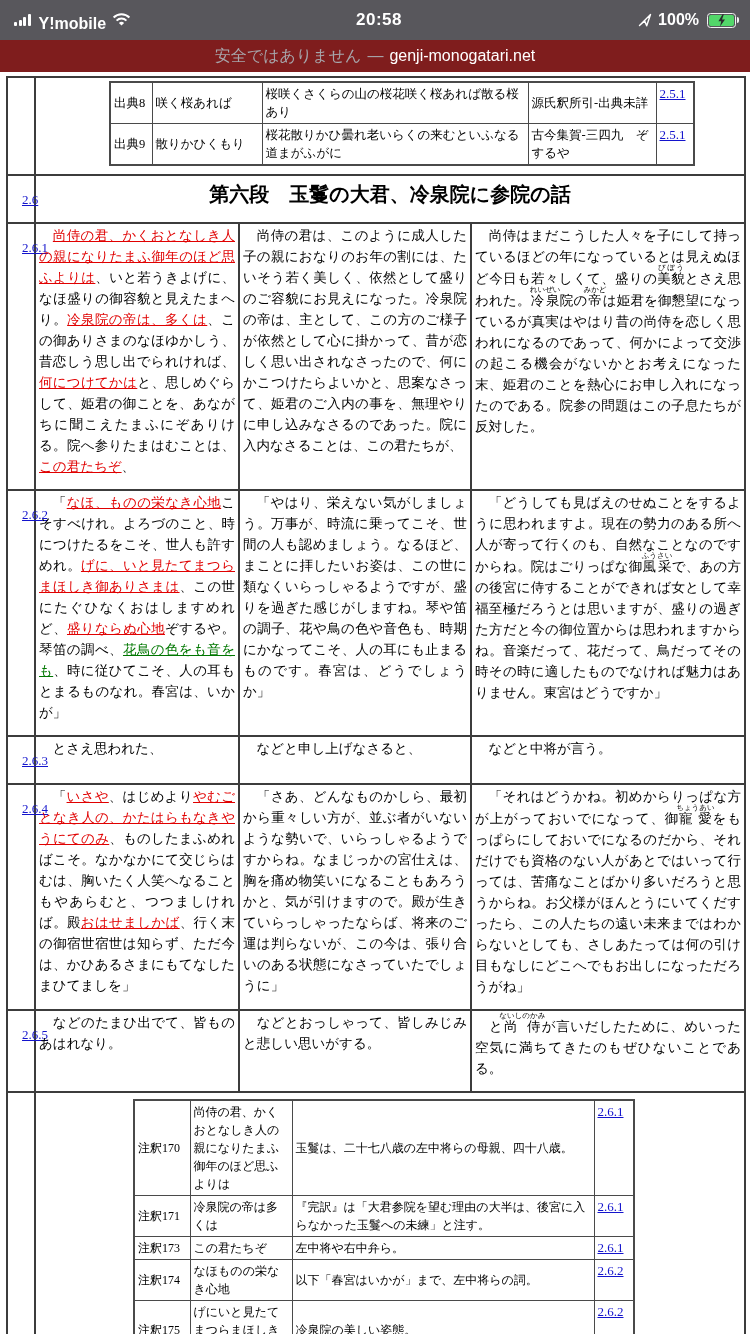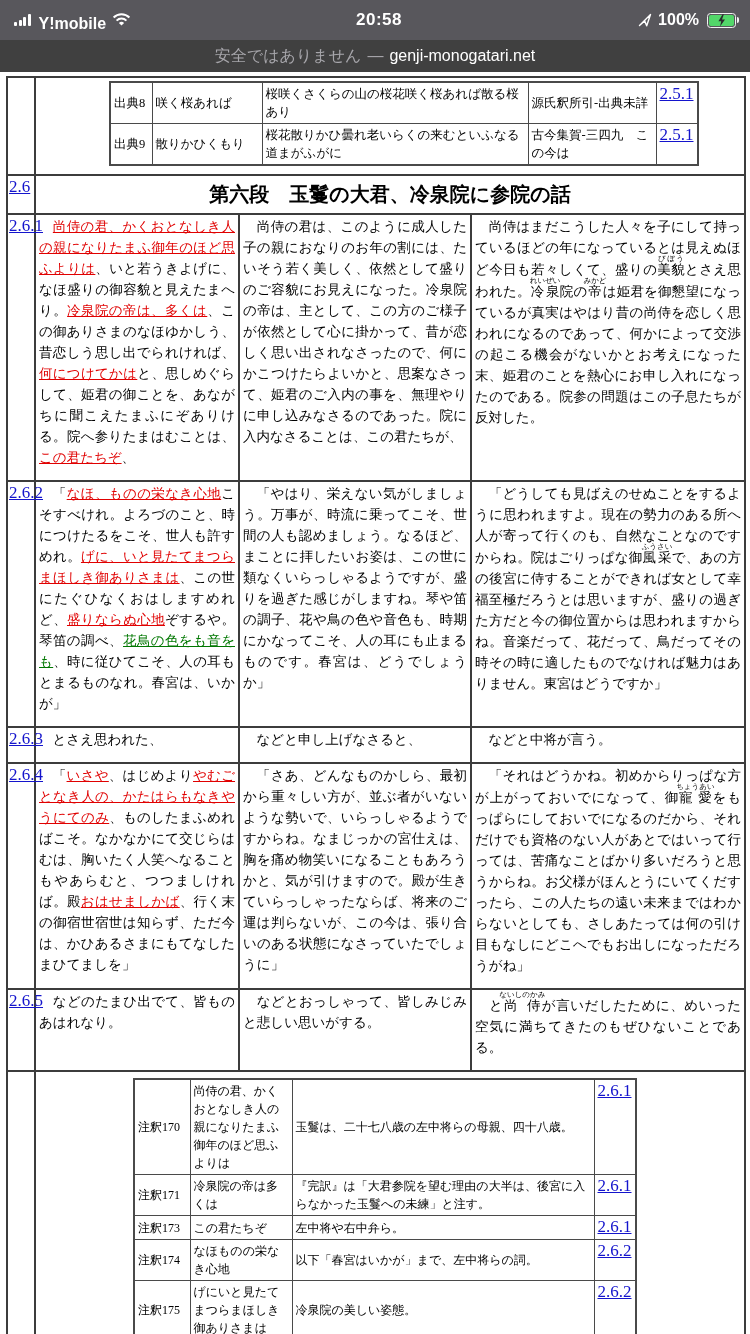--- a/index.html
+++ b/index.html
@@ -6,33 +6,33 @@
   .phone{width:750px;height:1334px;overflow:hidden;background:#fff;margin:0 auto;position:relative;
          font-family:"Liberation Serif","DejaVu Serif",serif;color:#000;}
 
   
   .statusbar{height:40px;background:#58575c;display:flex;align-items:center;justify-content:space-between;
              padding:0 14px;box-sizing:border-box;font-family:"Liberation Sans","DejaVu Sans",sans-serif;color:#fff;}
   .sb-left,.sb-right{display:flex;align-items:center;gap:6px;}
   .sb-carrier{font-size:16px;font-weight:600;margin-top:8px;}
   .sb-time{font-size:17px;font-weight:700;letter-spacing:.5px;position:absolute;left:8px;right:0;text-align:center;pointer-events:none;}
   .sb-batt-pct{font-size:16px;font-weight:600;}
-  .urlbar{height:32px;background:#404040;display:flex;align-items:center;justify-content:center;gap:6px;
+  .urlbar{height:32px;background:#7f1d1d;display:flex;align-items:center;justify-content:center;gap:6px;
           font-family:"Liberation Sans","DejaVu Sans",sans-serif;font-size:16px;}
   .urlbar .warn,.urlbar .dash{color:#a7a6ab;}
   .urlbar .domain{color:#fff;}
 
   
   .page{padding:4px 6px 0 6px;background:#fff;}
   table.outer{border-collapse:collapse;width:738px;table-layout:fixed;}
   table.outer>tbody>tr>td{border:2px solid #3c3c3c;vertical-align:top;}
   col.c-anchor{width:28px;}
   col.c-p1{width:204px;} col.c-p2{width:232px;} col.c-p3{width:274px;}
-  td.anchor-cell{text-align:left;vertical-align:middle;padding:1px;}
-  td.anchor-cell a, a.small-link{color:#1414cc;font-size:17px;text-decoration:underline;font-family:"Liberation Serif",serif;}
+  td.anchor-cell{text-align:left;vertical-align:middle;padding:14px;}
+  td.anchor-cell a, a.small-link{color:#1414cc;font-size:13px;text-decoration:underline;font-family:"Liberation Serif",serif;}
   td.pass{padding:1px 3px 12px 3px;font-size:13.5px;line-height:21px;text-align:justify;}
   td.pass p{margin:0;}
   .seg-red{color:#e00000;text-decoration:underline;}
   .seg-green{color:#007700;text-decoration:underline;}
   ruby{ruby-position:over;} rt{font-size:7.5px;line-height:9px;}
   h2.sec-title{margin:4px 4px;font-size:20px;text-align:center;font-weight:bold;}
 
   
   table.nested{border-collapse:collapse;border:2px solid #4a4a4a;font-size:12.5px;line-height:18px;table-layout:fixed;}
   table.nested td{border:1px solid #4a4a4a;padding:2px 3px;vertical-align:middle;}
@@ -123,21 +123,21 @@
               <td>出典8</td>
               <td>咲く桜あれば</td>
               <td>桜咲くさくらの山の桜花咲く桜あれば散る桜あり</td>
               <td>源氏釈所引-出典未詳</td>
               <td class="linkcell"><a href="#" class="small-link">2.5.1</a></td>
             </tr>
             <tr>
               <td>出典9</td>
               <td>散りかひくもり</td>
               <td>桜花散りかひ曇れ老いらくの来むといふなる道まがふがに</td>
-              <td>古今集賀-三四九　この今は</td>
+              <td>古今集賀-三四九　ぞするや</td>
               <td class="linkcell"><a href="#" class="small-link">2.5.1</a></td>
             </tr>
             </tbody>
           </table>
         </td>
       </tr>
 
       <tr>
         <td class="anchor-cell"><a href="#">2.6</a></td>
         <td colspan="3">

